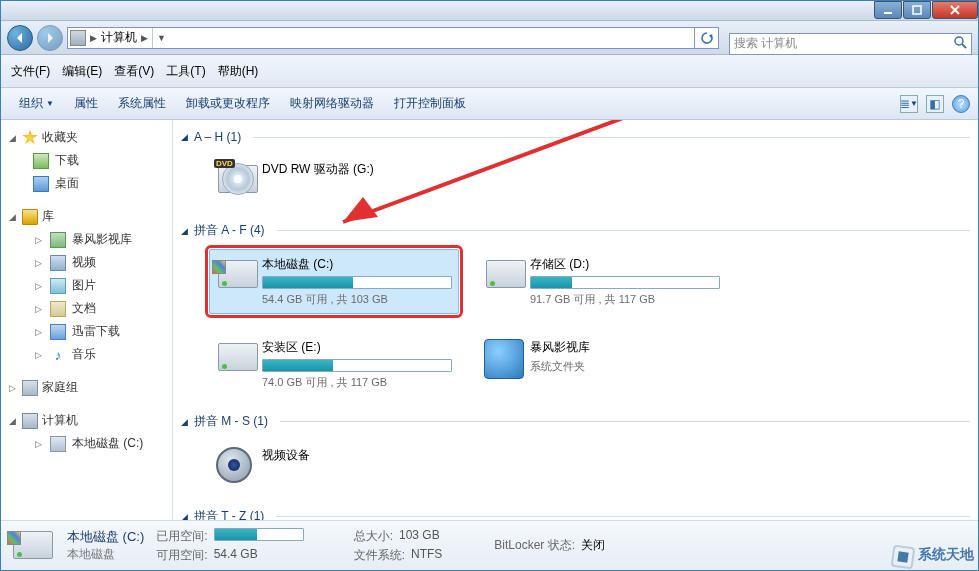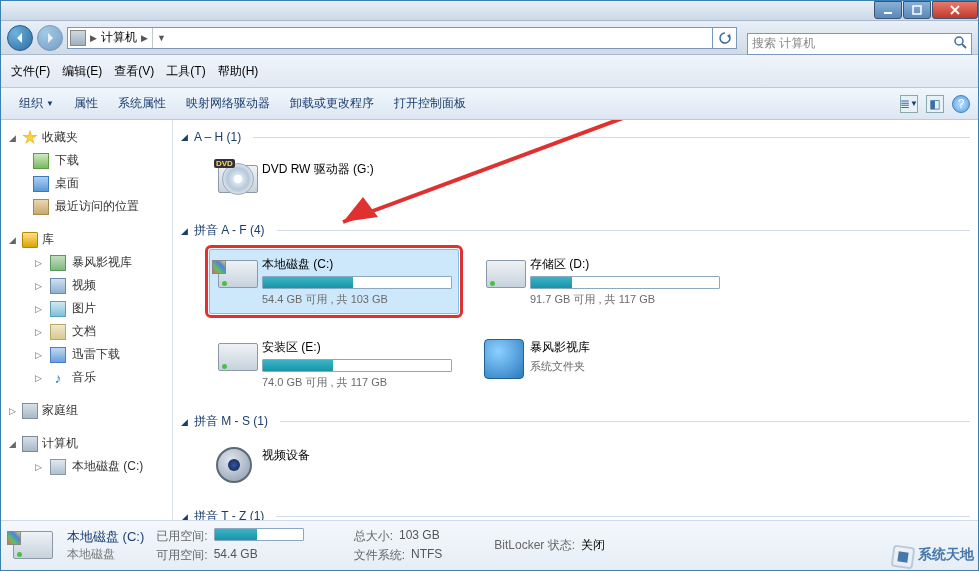--- a/index.html
+++ b/index.html
@@ -13,21 +13,21 @@
 .navbtn { width:26px; height:26px; border-radius:50%; background:radial-gradient(circle at 30% 30%,#6db3e0,#2d6aa0); border:1px solid #235a8a; display:flex; align-items:center; justify-content:center; color:#fff;}
 .navbtn.fwd{opacity:.55;}
 .navbtn svg{fill:#fff;}
 .addrwrap{flex:1; display:flex; align-items:center; height:24px;}
 .addressbar{flex:1; background:#fff; border:1px solid #7a99b8; height:22px; display:flex; align-items:center; padding:0 2px;}
 .addr-icon{width:16px;height:16px;background:linear-gradient(to bottom,#d0d8e0,#a0b0c0);border:1px solid #888;margin-right:4px;}
 .addr-seg{display:flex;align-items:center;gap:4px;padding:0 4px;height:100%;}
 .chev{color:#555;font-size:9px;}
 .dropbtn{width:18px;height:20px;border-left:1px solid #bcc;display:flex;align-items:center;justify-content:center;}
 .refresh{width:24px;height:22px;border:1px solid #7a99b8;border-left:none;background:#fff;display:flex;align-items:center;justify-content:center;color:#3a6ea5;}
-.searchbox{width:225px;height:22px;border:1px solid #7a99b8;background:#fff;margin-left:6px;display:flex;align-items:center;padding:0 4px;color:#888;margin-top:12px;}
+.searchbox{width:243px;height:22px;border:1px solid #7a99b8;background:#fff;margin-left:6px;display:flex;align-items:center;padding:0 4px;color:#888;margin-top:12px;}
 .searchbox .mag{margin-left:auto;color:#3a6ea5;}
 .menubar{height:22px;background:linear-gradient(to bottom,#f0f5fb,#e0e8f2);border-bottom:1px solid #c0cad6;display:flex;align-items:center;padding:16px 4px;}
 .menubar .mi{padding:2px 6px;cursor:default;}
 .toolbar{height:32px;background:linear-gradient(to bottom,#f2f7fd,#dce6f2);border-bottom:1px solid #c0cad6;display:flex;padding:0 8px;color:#1a3e6e;}
 .toolbar .tb{padding:3px 10px;display:flex;align-items:center;gap:3px;cursor:default;}
 .tri{font-size:8px;color:#1a3e6e;}
 .toolbar .rt{margin-left:auto;display:flex;align-items:center;gap:8px;}
 .tbicon{width:18px;height:18px;border:1px solid #8aa;background:#e8f0f8;display:flex;align-items:center;justify-content:center;color:#3a6ea5;}
 .body{flex:1;display:flex;overflow:hidden;}
 .sidebar{width:172px;border-right:1px solid #d8e0e8;background:#fff;padding:6px 0;overflow:hidden;}
@@ -143,22 +143,22 @@
     <div class="mi">帮助(H)</div>
   </div>
 
   <div class="toolbar">
     <div class="tb">
         <span>组织</span>
         <span class="tri">▼</span>
       </div>
     <div class="tb">属性</div>
     <div class="tb">系统属性</div>
+    <div class="tb">卸载或更改程序</div>
     <div class="tb">映射网络驱动器</div>
-    <div class="tb">卸载或更改程序</div>
     <div class="tb">打开控制面板</div>
     <div class="rt">
       <div class="tbicon">≣ <span class="tri">▼</span></div>
       <div class="tbicon">◧</div>
       <div class="tbicon" style="border-radius:50%;background:radial-gradient(circle,#bde0ff,#5aa0e0);border:1px solid #3a80c0;color:#fff;">?</div>
     </div>
   </div>
 
   <div class="body">
 
@@ -168,24 +168,20 @@
           <span class="sicon favstar"></span>
           <span>收藏夹</span>
         </div>
       <div class="side-item">
           <span class="sicon" style="background:linear-gradient(#cfe8c0,#7aba60);border:1px solid #5a9a40;"></span>
           <span>下载</span>
         </div>
       <div class="side-item">
           <span class="sicon" style="background:linear-gradient(#aed0f0,#5a9ad8);border:1px solid #3a7ab8;"></span>
           <span>桌面</span>
-        </div>
-      <div class="side-item">
-          <span class="sicon" style="background:linear-gradient(#e8d8b0,#c8a870);border:1px solid #a88850;"></span>
-          <span>最近访问的位置</span>
         </div>
       <div style="height:10px"></div>
       <div class="side-group-hdr">
           <span class="exp">◢</span>
           <span class="sicon libico"></span>
           <span>库</span>
         </div>
       <div class="side-item">
           <span class="exp">▷</span>
           <span class="sicon" style="background:linear-gradient(#c0e0c0,#80b880);border:1px solid #5a985a;"></span>

